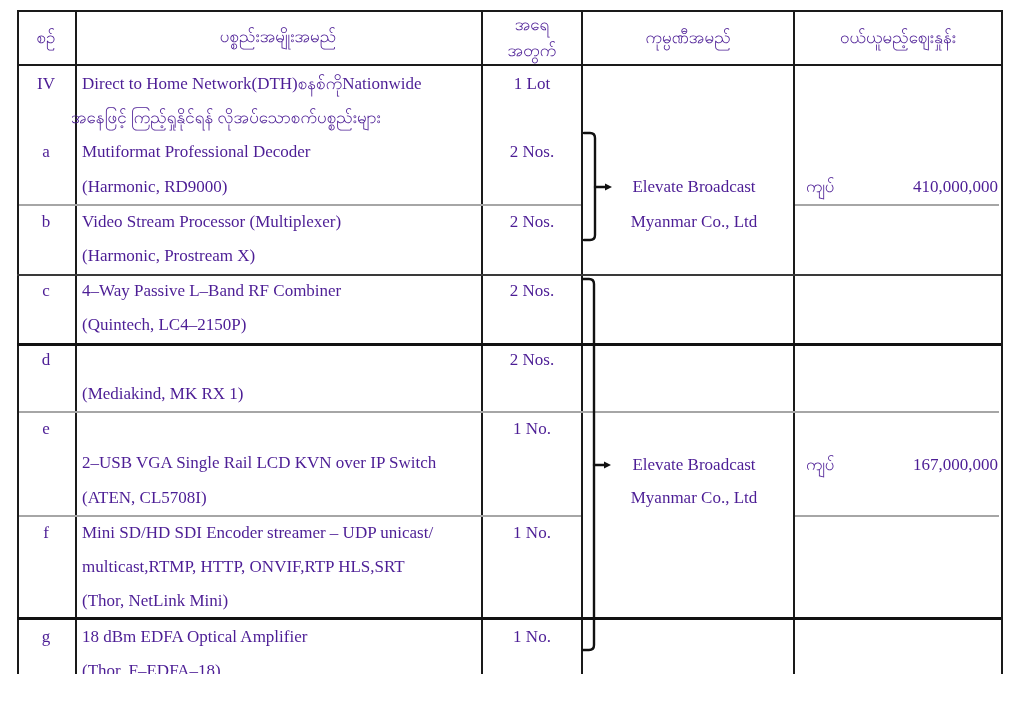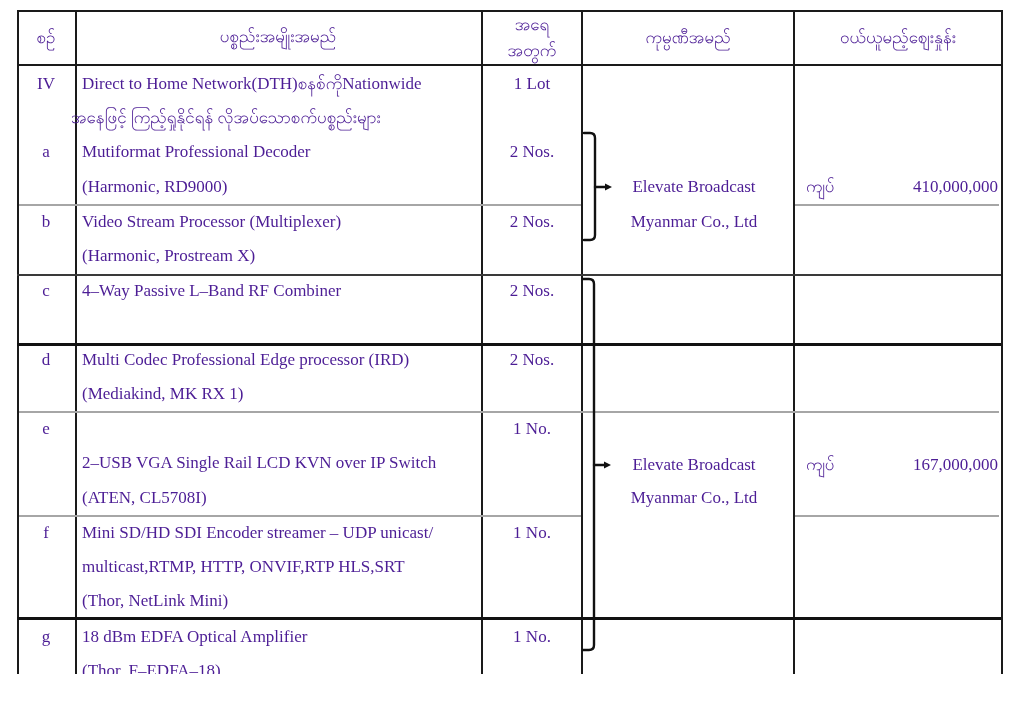--- a/index.html
+++ b/index.html
@@ -70,24 +70,24 @@
   <span class="txt left" style="left:82px;top:187px;">(Harmonic, RD9000)</span>
   <span class="txt" style="left:532px;top:152px;">2 Nos.</span>
 
   <span class="txt" style="left:46px;top:222px;">b</span>
   <span class="txt left" style="left:82px;top:222px;">Video Stream Processor (Multiplexer)</span>
   <span class="txt left" style="left:82px;top:256px;">(Harmonic, Prostream X)</span>
   <span class="txt" style="left:532px;top:222px;">2 Nos.</span>
 
   <span class="txt" style="left:46px;top:291px;">c</span>
   <span class="txt left" style="left:82px;top:291px;">4–Way Passive L–Band RF Combiner</span>
+  <span class="txt left" style="left:82px;top:325px;">(Quintech, LC4–2150P)</span>
   <span class="txt" style="left:532px;top:291px;">2 Nos.</span>
 
   <span class="txt" style="left:46px;top:360px;">d</span>
-  <span class="txt left" style="left:82px;top:360px;">Multi Codec Professional Edge processor (IRD)</span>
   <span class="txt left" style="left:82px;top:394px;">(Mediakind, MK RX 1)</span>
   <span class="txt" style="left:532px;top:360px;">2 Nos.</span>
 
   <span class="txt" style="left:46px;top:429px;">e</span>
   <span class="txt left" style="left:82px;top:463px;">2–USB VGA Single Rail LCD KVN over IP Switch</span>
   <span class="txt left" style="left:82px;top:498px;">(ATEN, CL5708I)</span>
   <span class="txt" style="left:532px;top:429px;">1 No.</span>
 
   <span class="txt" style="left:46px;top:533px;">f</span>
   <span class="txt left" style="left:82px;top:533px;">Mini SD/HD SDI Encoder streamer – UDP unicast/</span>

